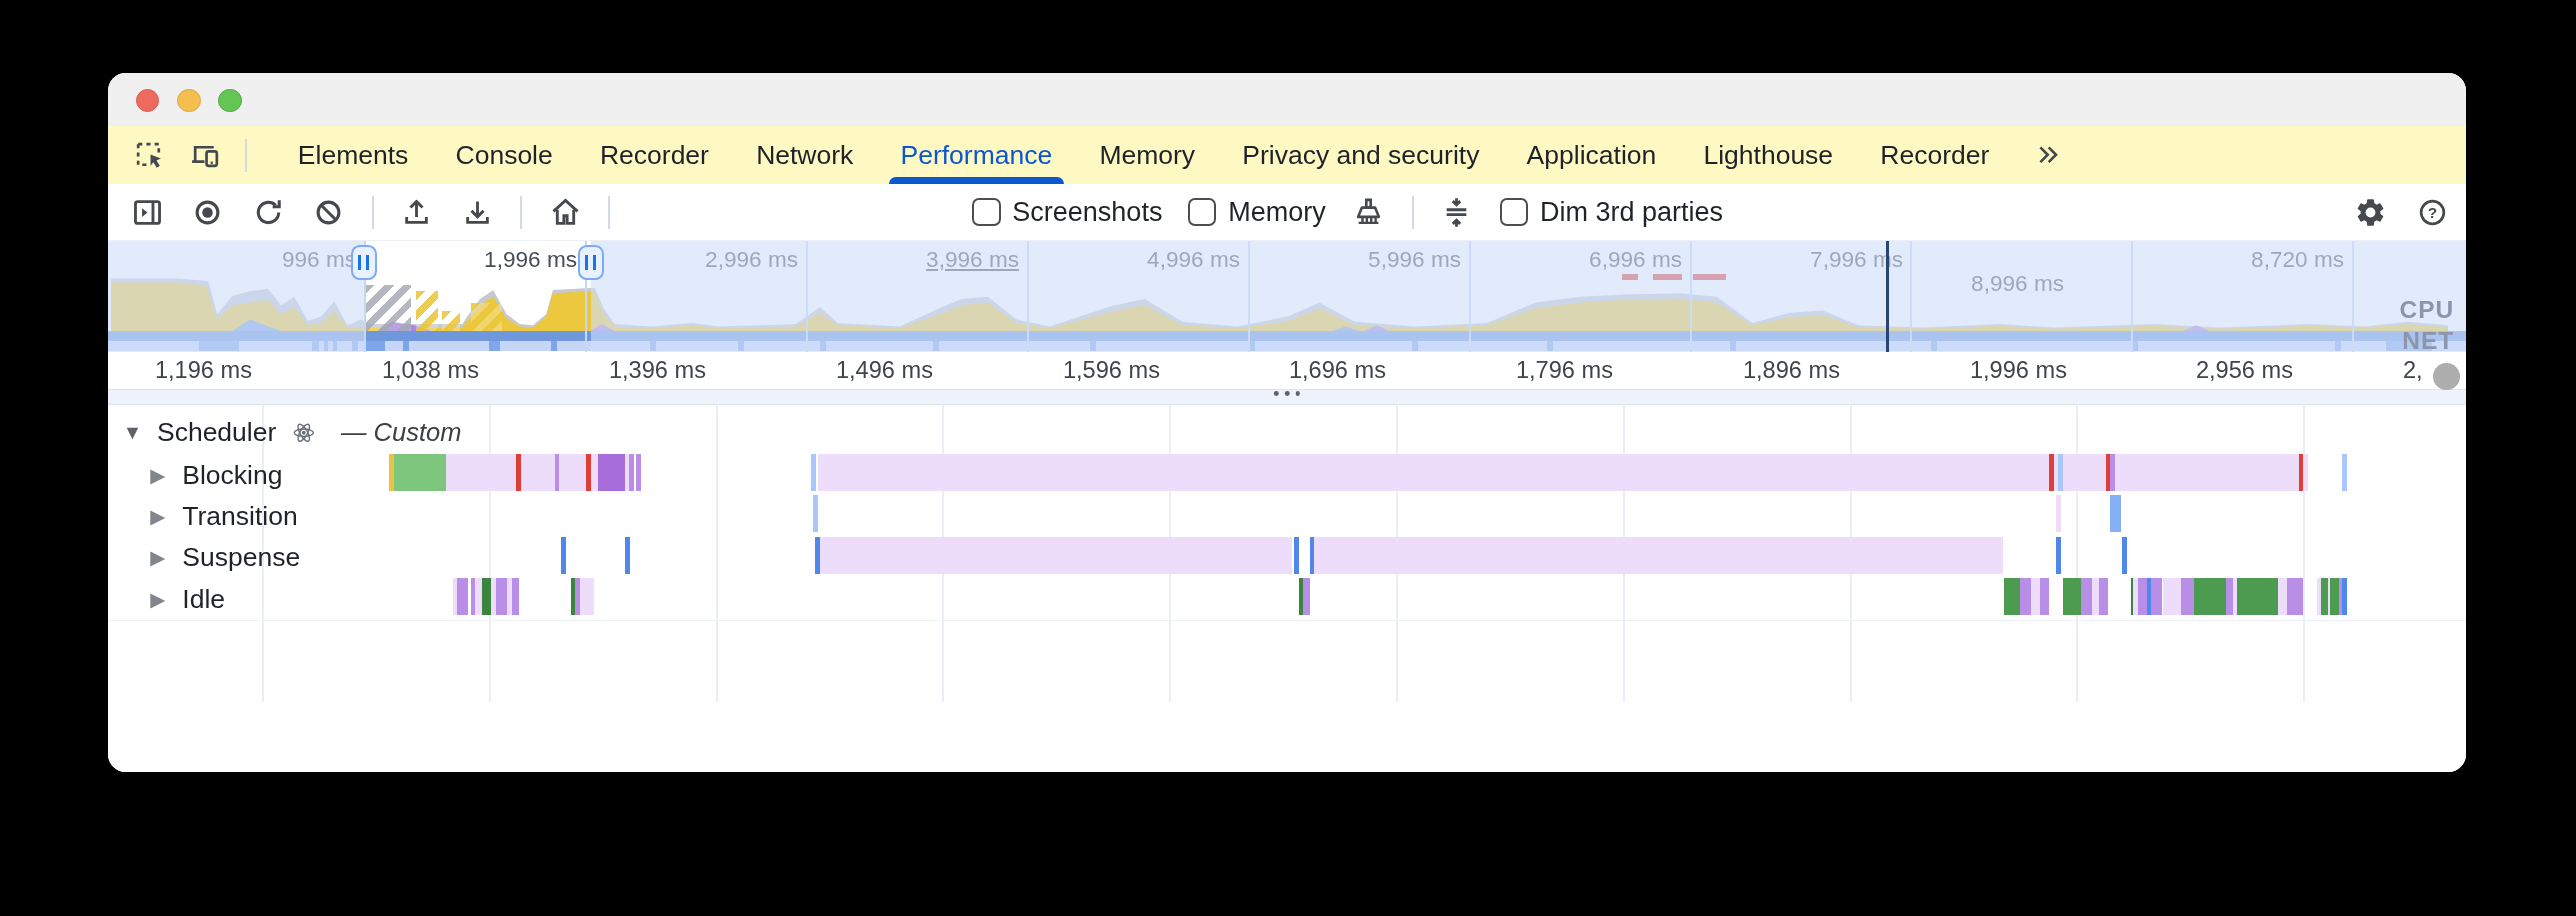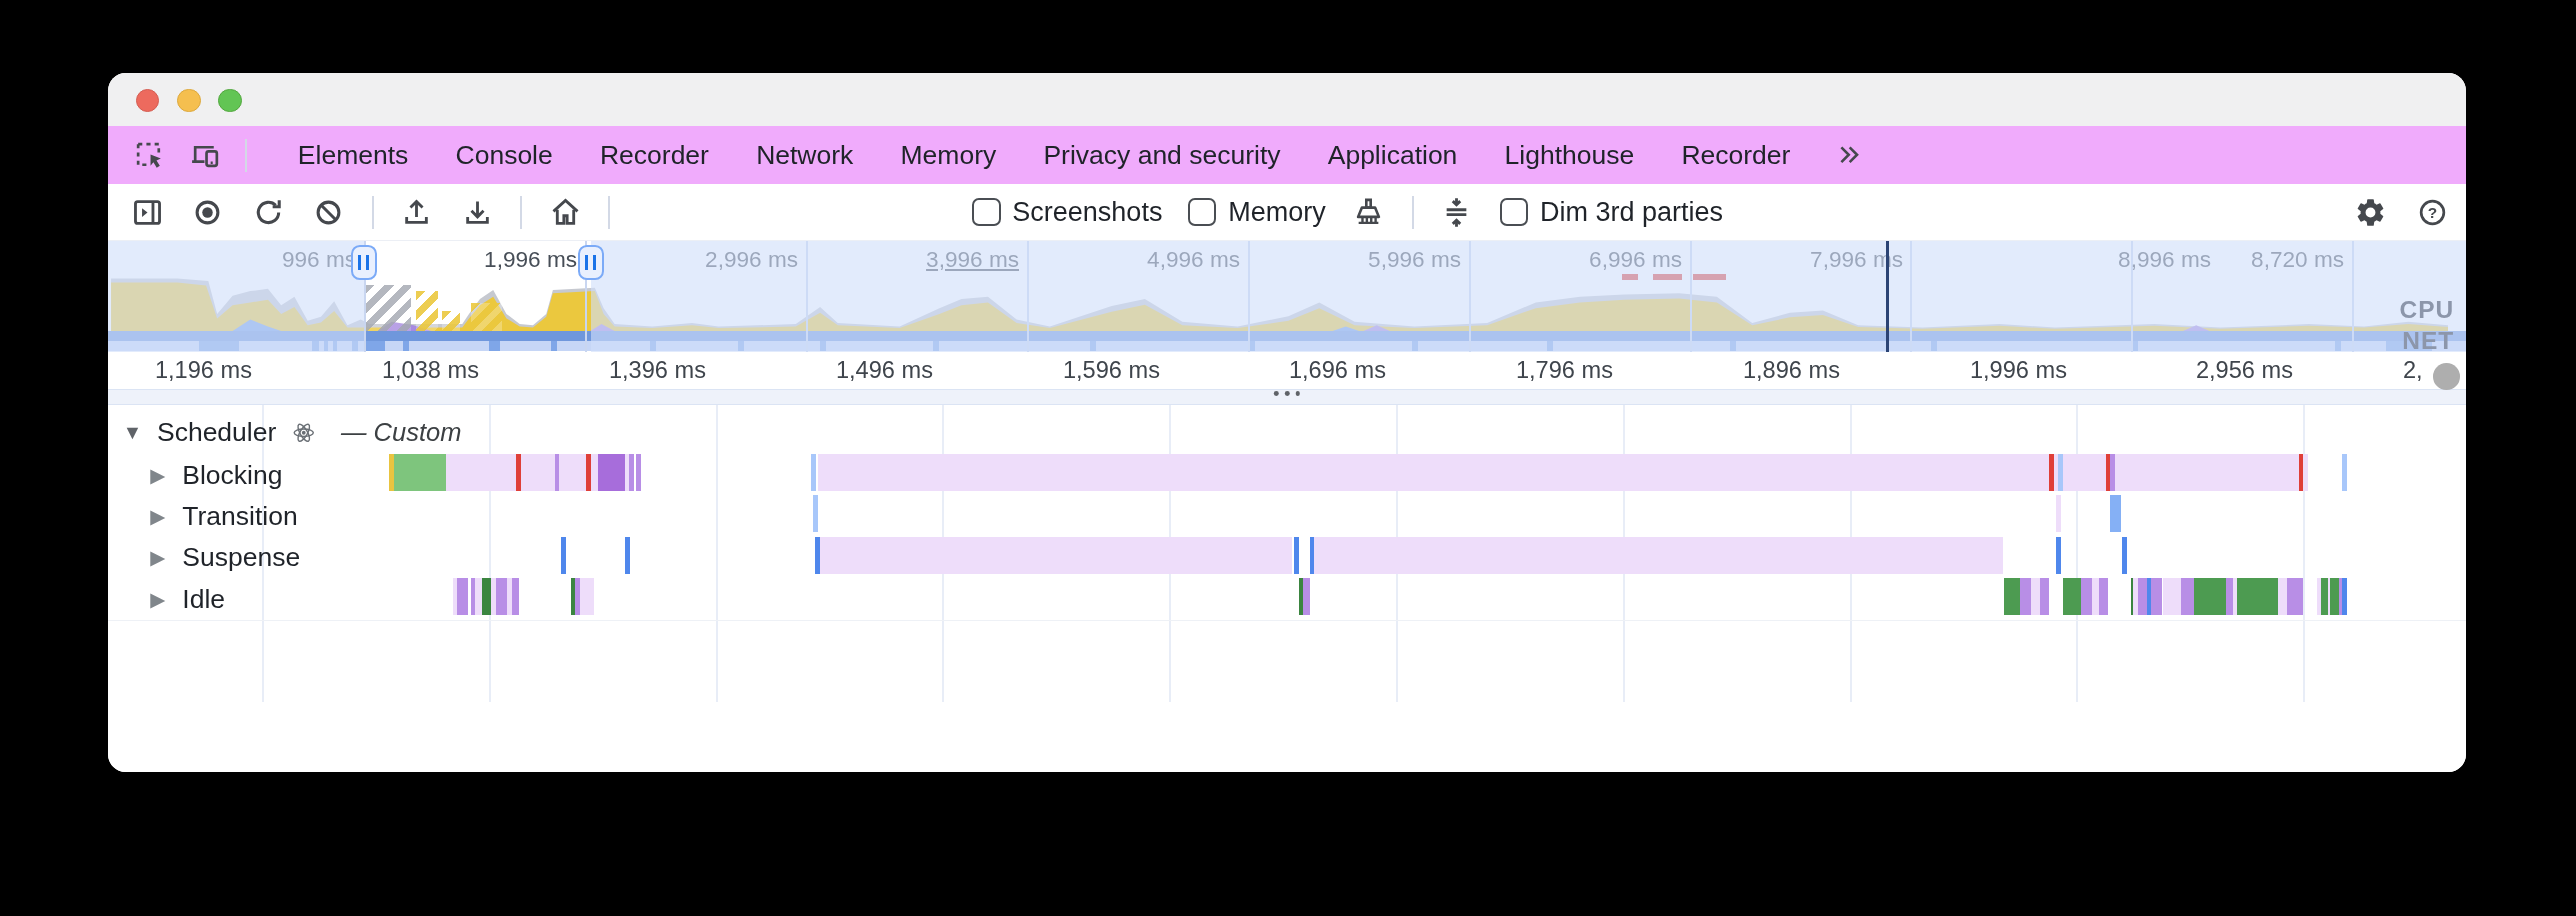--- a/index.html
+++ b/index.html
@@ -6,21 +6,21 @@
     font-family:"Liberation Sans",sans-serif;-webkit-font-smoothing:antialiased;}
   .window{position:absolute;left:108px;top:73px;width:2358px;height:699px;background:#fff;
     border-radius:17.7px;overflow:hidden;box-shadow:0 23.6px 69px rgba(0,0,0,.6);}
   
   .titlebar{position:absolute;left:0;top:0;width:100%;height:53px;background:#f0f0f1;border-bottom:1px solid #e2e2e4;}
   .tl{position:absolute;top:15.7px;width:21.6px;height:21.6px;border-radius:50%;}
   .tl.red{left:27.5px;background:#ed6a5e;border:1px solid #d45d52;}
   .tl.yellow{left:69px;background:#f5bf4f;border:1px solid #dca83c;}
   .tl.green{left:110px;background:#62c554;border:1px solid #53a73f;}
   
-  .tabbar{position:absolute;left:0;top:53px;width:100%;height:58px;background:#f0abfc;border-bottom:1px solid #dde2ee;display:flex;align-items:center;}
+  .tabbar{position:absolute;left:0;top:53px;width:100%;height:58px;background:#fef9c3;border-bottom:1px solid #dde2ee;display:flex;align-items:center;}
   .tabbar .lefticons{display:flex;align-items:center;gap:21.6px;padding:0 17.7px 0 23.6px;}
   .vsep{width:2px;height:33px;background:#d3d9e6;}
   .tabs{display:flex;align-items:center;height:100%;margin-left:9.8px;}
   .tab{position:relative;height:100%;display:flex;align-items:center;padding:0 23.6px;font-size:26.5px;color:#1f2329;cursor:default;white-space:nowrap;}
   .tab.active{color:#0b57d0;font-weight:500;}
   .tab.active::after{content:"";position:absolute;left:11.8px;right:11.8px;bottom:0;height:6.9px;background:#0b57d0;border-radius:6.9px 6.9px 0 0;}
   .tabbar-right{position:absolute;right:13.7px;top:53px;height:58px;display:flex;align-items:center;gap:25.5px;padding-right:7.9px;}
   .morechev{margin-left:17.7px;}
   
   .toolbar{position:absolute;left:0;top:111px;width:100%;height:56px;background:#fff;border-bottom:1px solid #e6e9f0;}
@@ -98,20 +98,21 @@
             <path d="M21 23h2"></path>
         </svg>
       </span>
       <span class="vsep"></span>
     </div>
     <div class="tabs">
       <div class="tab">Elements</div>
       <div class="tab">Console</div>
       <div class="tab">Recorder</div>
       <div class="tab">Network</div>
+      <div class="tab active">Performance</div>
       <div class="tab">Memory</div>
       <div class="tab">Privacy and security</div>
       <div class="tab">Application</div>
       <div class="tab">Lighthouse</div>
       <div class="tab">Recorder</div>
       <span class="icon morechev">
         <svg width="29.5" height="29.5" viewBox="0 0 32 32" fill="none" stroke="#45484d" stroke-width="2.8">
           <path d="M8 8l8 8-8 8"></path>
             <path d="M17 8l8 8-8 8"></path>
         </svg>
@@ -274,21 +275,21 @@
       <div class="ov-label" style="left: 695px; width: 216px; text-decoration: underline;">3,996 ms</div>
       <div class="ov-grid" style="left: 1140px;"></div>
       <div class="ov-label" style="left: 916px; width: 216px;">4,996 ms</div>
       <div class="ov-grid" style="left: 1361px;"></div>
       <div class="ov-label" style="left: 1137px; width: 216px;">5,996 ms</div>
       <div class="ov-grid" style="left: 1582px;"></div>
       <div class="ov-label" style="left: 1358px; width: 216px;">6,996 ms</div>
       <div class="ov-grid" style="left: 1802px;"></div>
       <div class="ov-label" style="left: 1579px; width: 216px;">7,996 ms</div>
       <div class="ov-grid" style="left: 2023px;"></div>
-      <div class="ov-label" style="left: 1887px; width: 216px;">8,996 ms</div>
+      <div class="ov-label" style="left: 1740px; width: 216px; margin-top: 24px;">8,996 ms</div>
       <div class="ov-grid" style="left: 2244px;"></div>
       <div class="ov-label" style="left: 2020px; width: 216px;">8,720 ms</div>
       <div class="shade" style="left: 0px; width: 256px;"></div>
       <div class="shade" style="left: 483px; width: 1875px;"></div>
       <div class="ov-marker" style="left: 1778px;"></div>
       <div class="handle" style="left: 243px;">
         <i></i>
         <i></i>
       </div>
       <div class="handle" style="left: 470px;">

